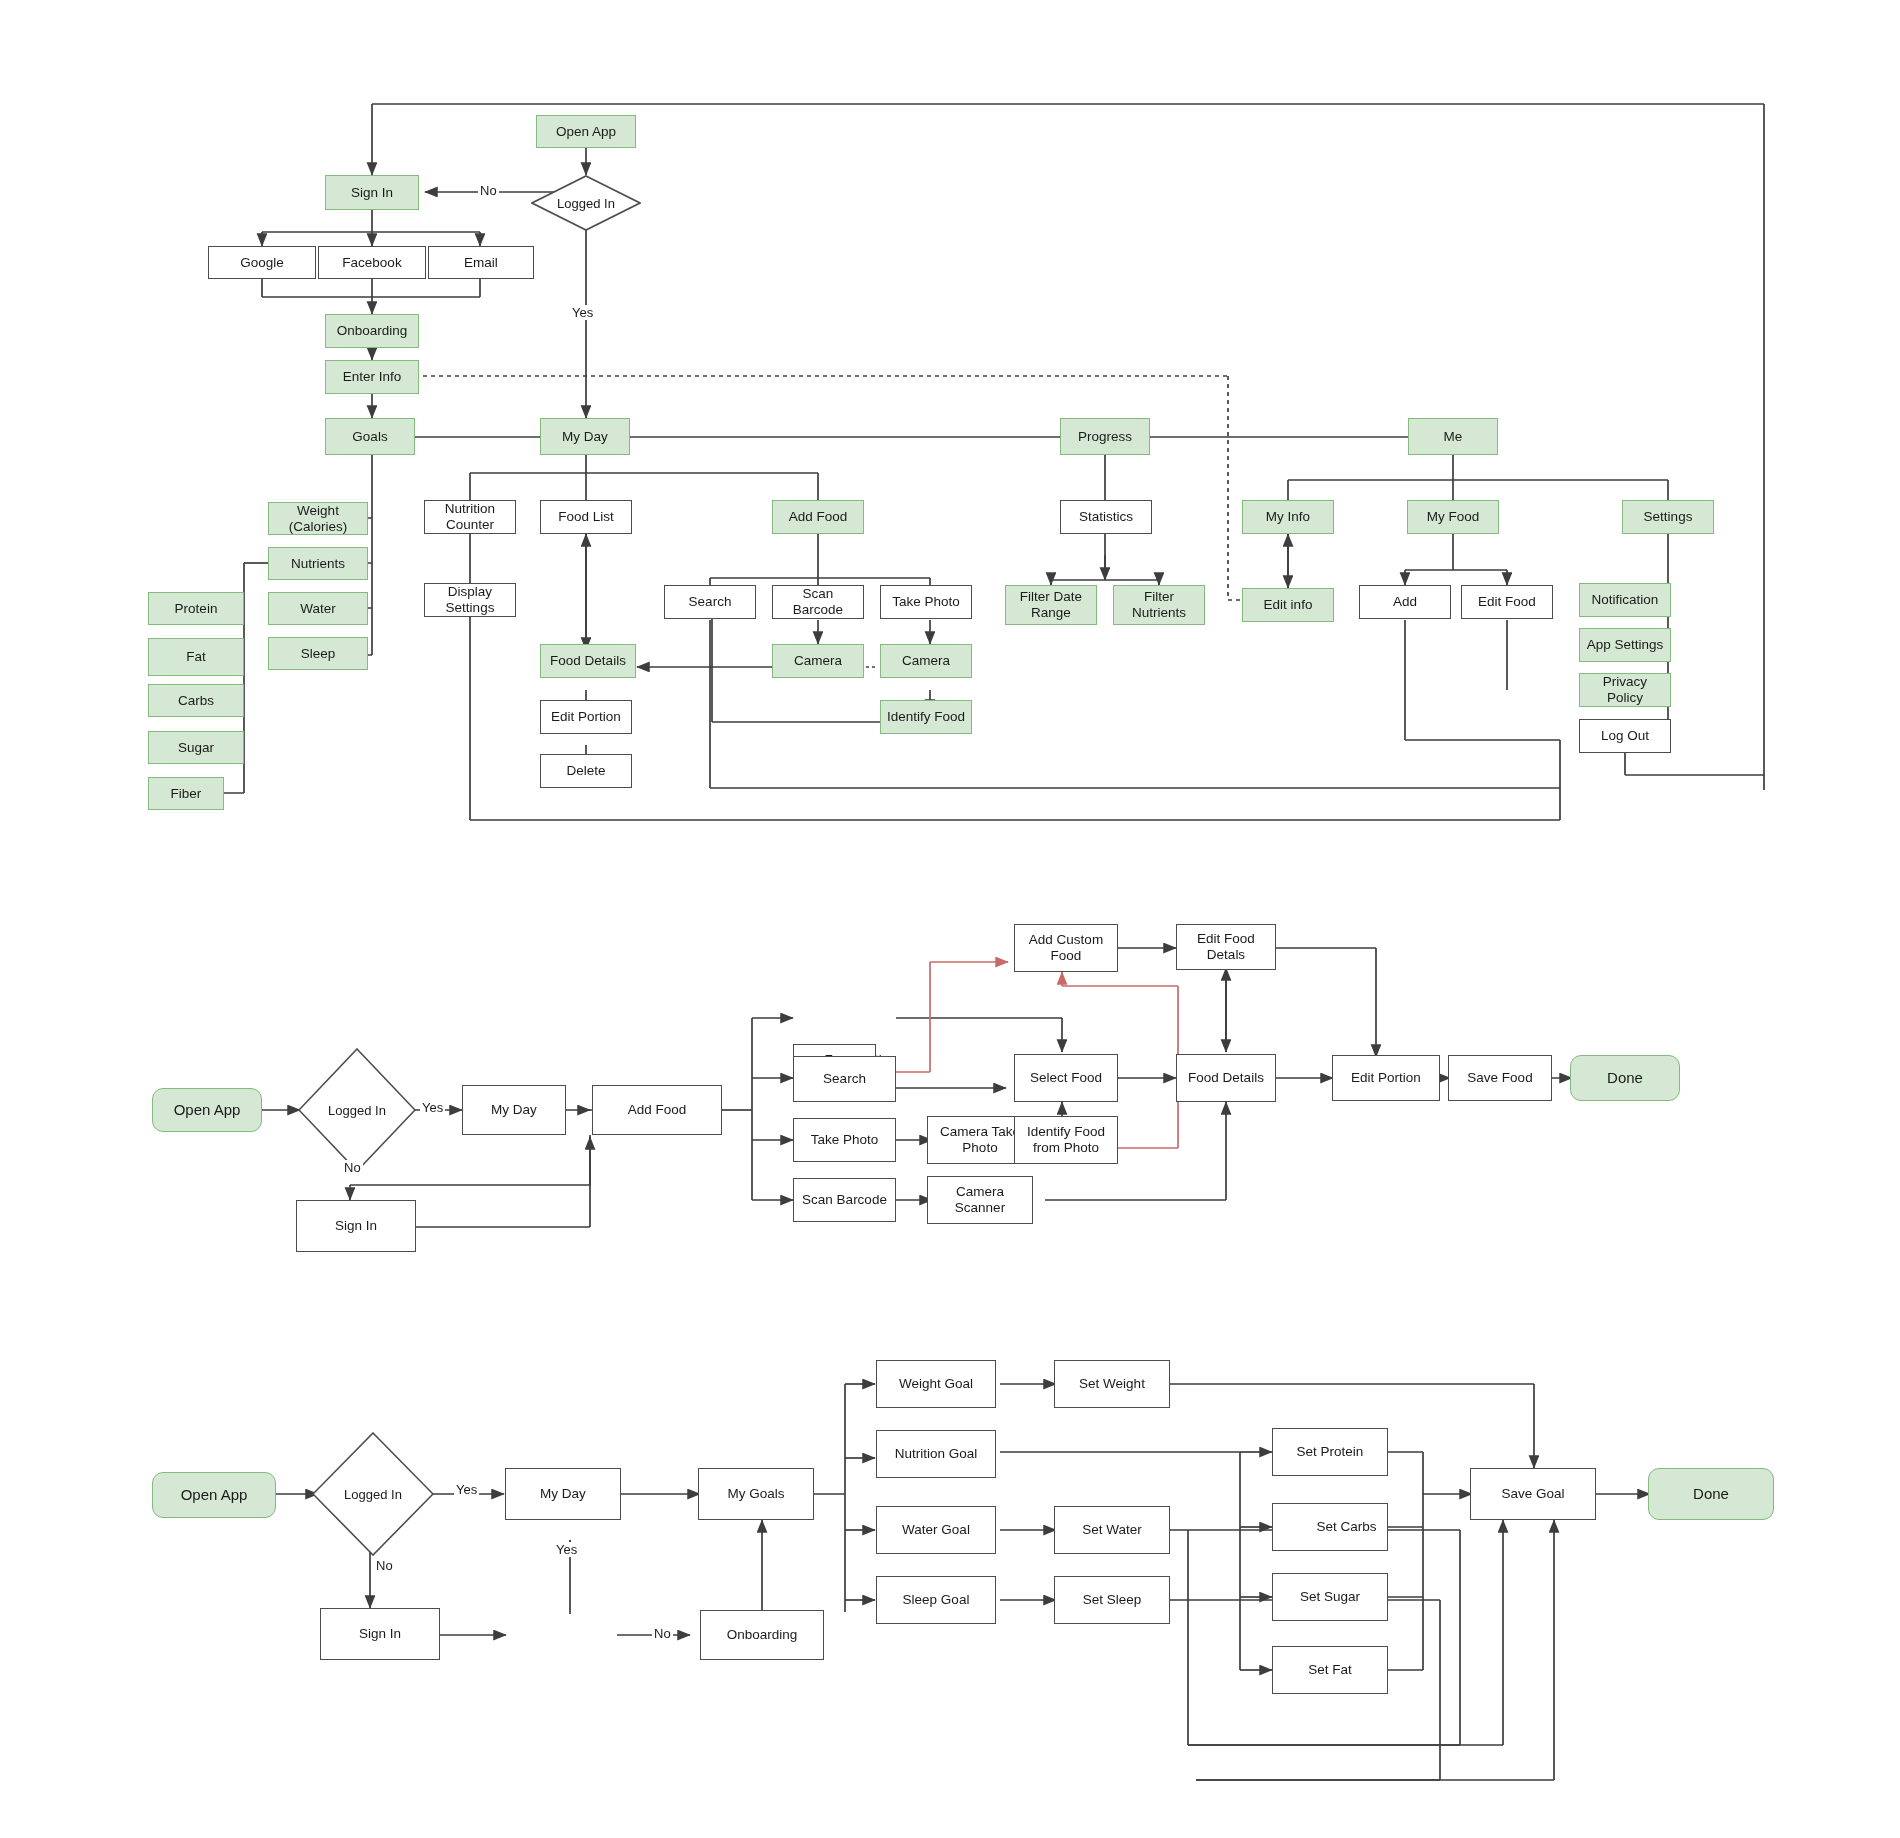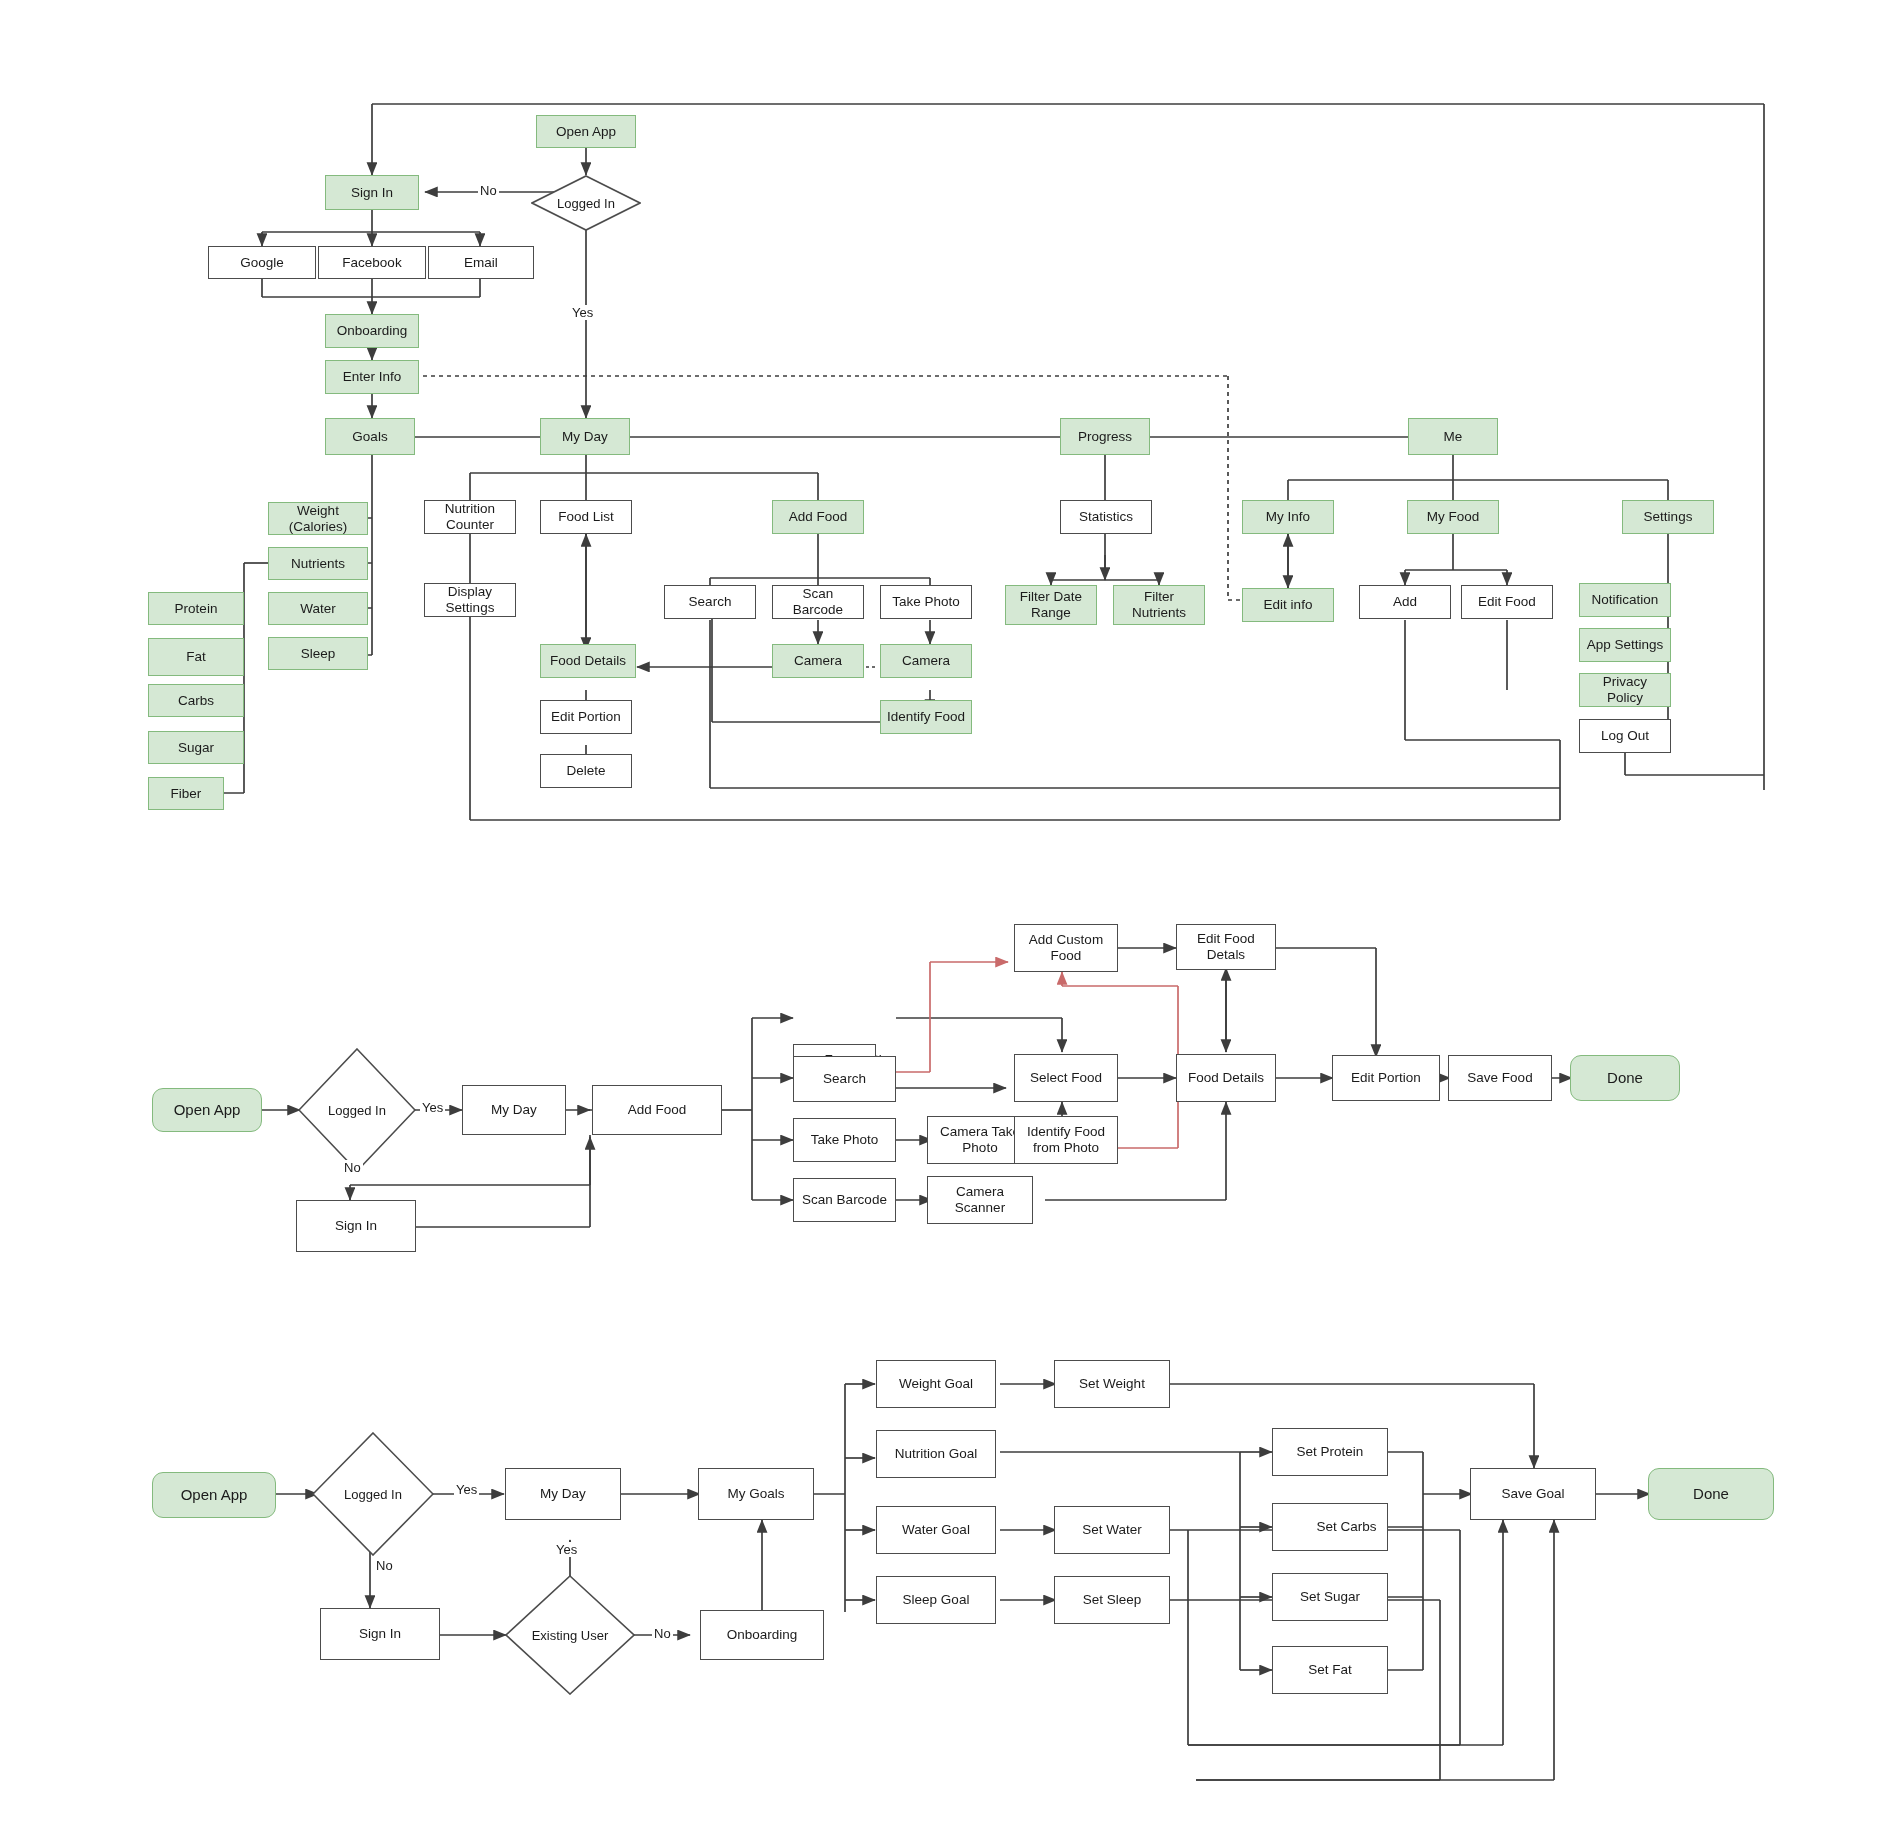--- a/index.html
+++ b/index.html
@@ -388,26 +388,20 @@
     </svg>
     <span class="dlabel">Logged In</span>
   </div>
   <div class="elabel" style="left:454px;top:1482px;">Yes</div>
   <div class="elabel" style="left:374px;top:1558px;">No</div>
   <div class="elabel" style="left:554px;top:1542px;">Yes</div>
   <div class="elabel" style="left:652px;top:1626px;">No</div>
 
   <div class="node" style="left:320px;top:1608px;width:120px;height:52px;">Sign In</div>
 
-  <div class="diamond" style="left:505px;top:1575px;width:130px;height:120px;">
-    <svg class="dshape" viewBox="0 0 130 120" preserveAspectRatio="none">
-      <polygon points="65,1 129,60 65,119 1,60" fill="#ffffff" stroke="#4c4c4c" stroke-width="1.6"></polygon>
-    </svg>
-    <span class="dlabel">Existing User</span>
-  </div>
 
   <div class="node" style="left:700px;top:1610px;width:124px;height:50px;">Onboarding</div>
   <div class="node" style="left:505px;top:1468px;width:116px;height:52px;">My Day</div>
   <div class="node" style="left:698px;top:1468px;width:116px;height:52px;">My Goals</div>
 
   <div class="node" style="left:876px;top:1360px;width:120px;height:48px;">Weight Goal</div>
   <div class="node" style="left:876px;top:1430px;width:120px;height:48px;">Nutrition Goal</div>
   <div class="node" style="left:876px;top:1506px;width:120px;height:48px;">Water Goal</div>
   <div class="node" style="left:876px;top:1576px;width:120px;height:48px;">Sleep Goal</div>
 

